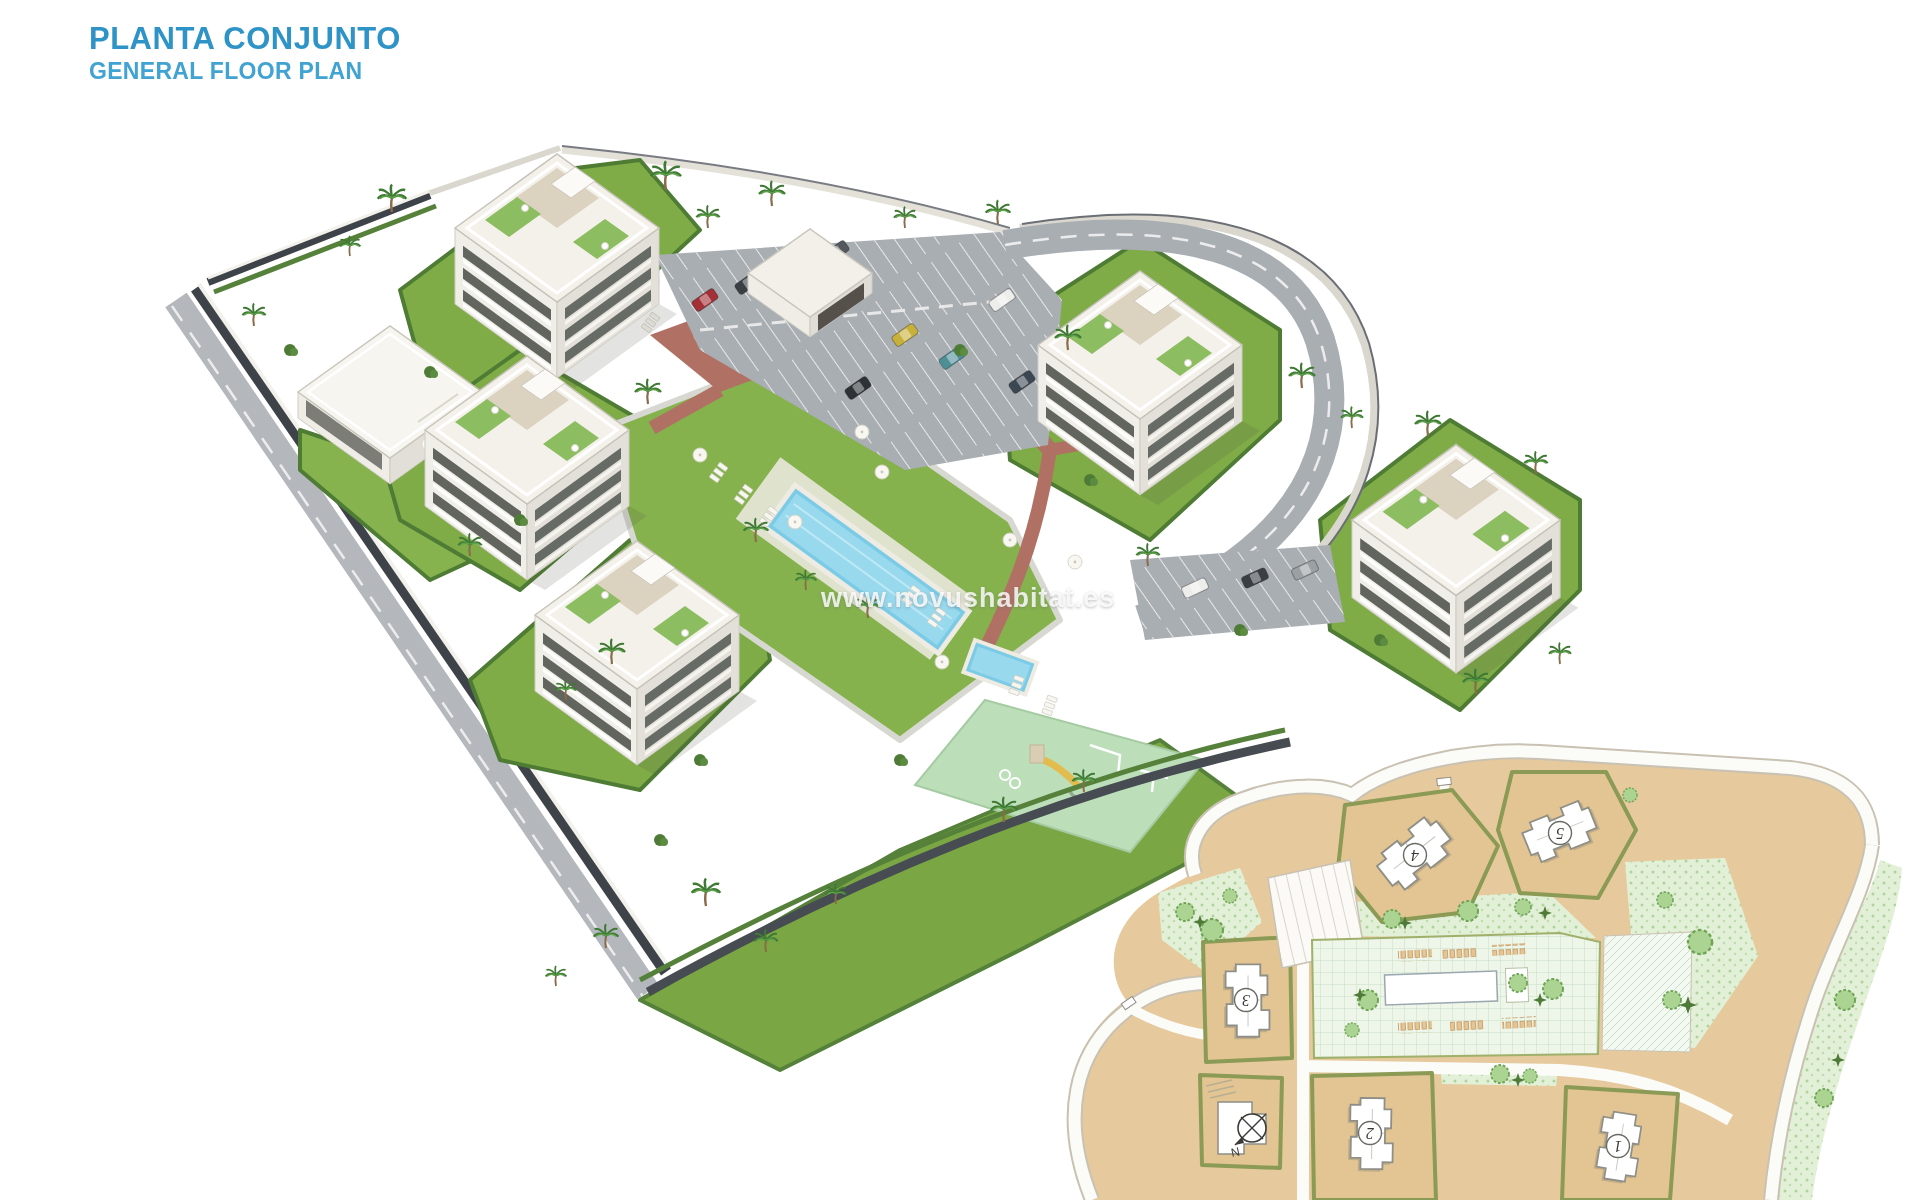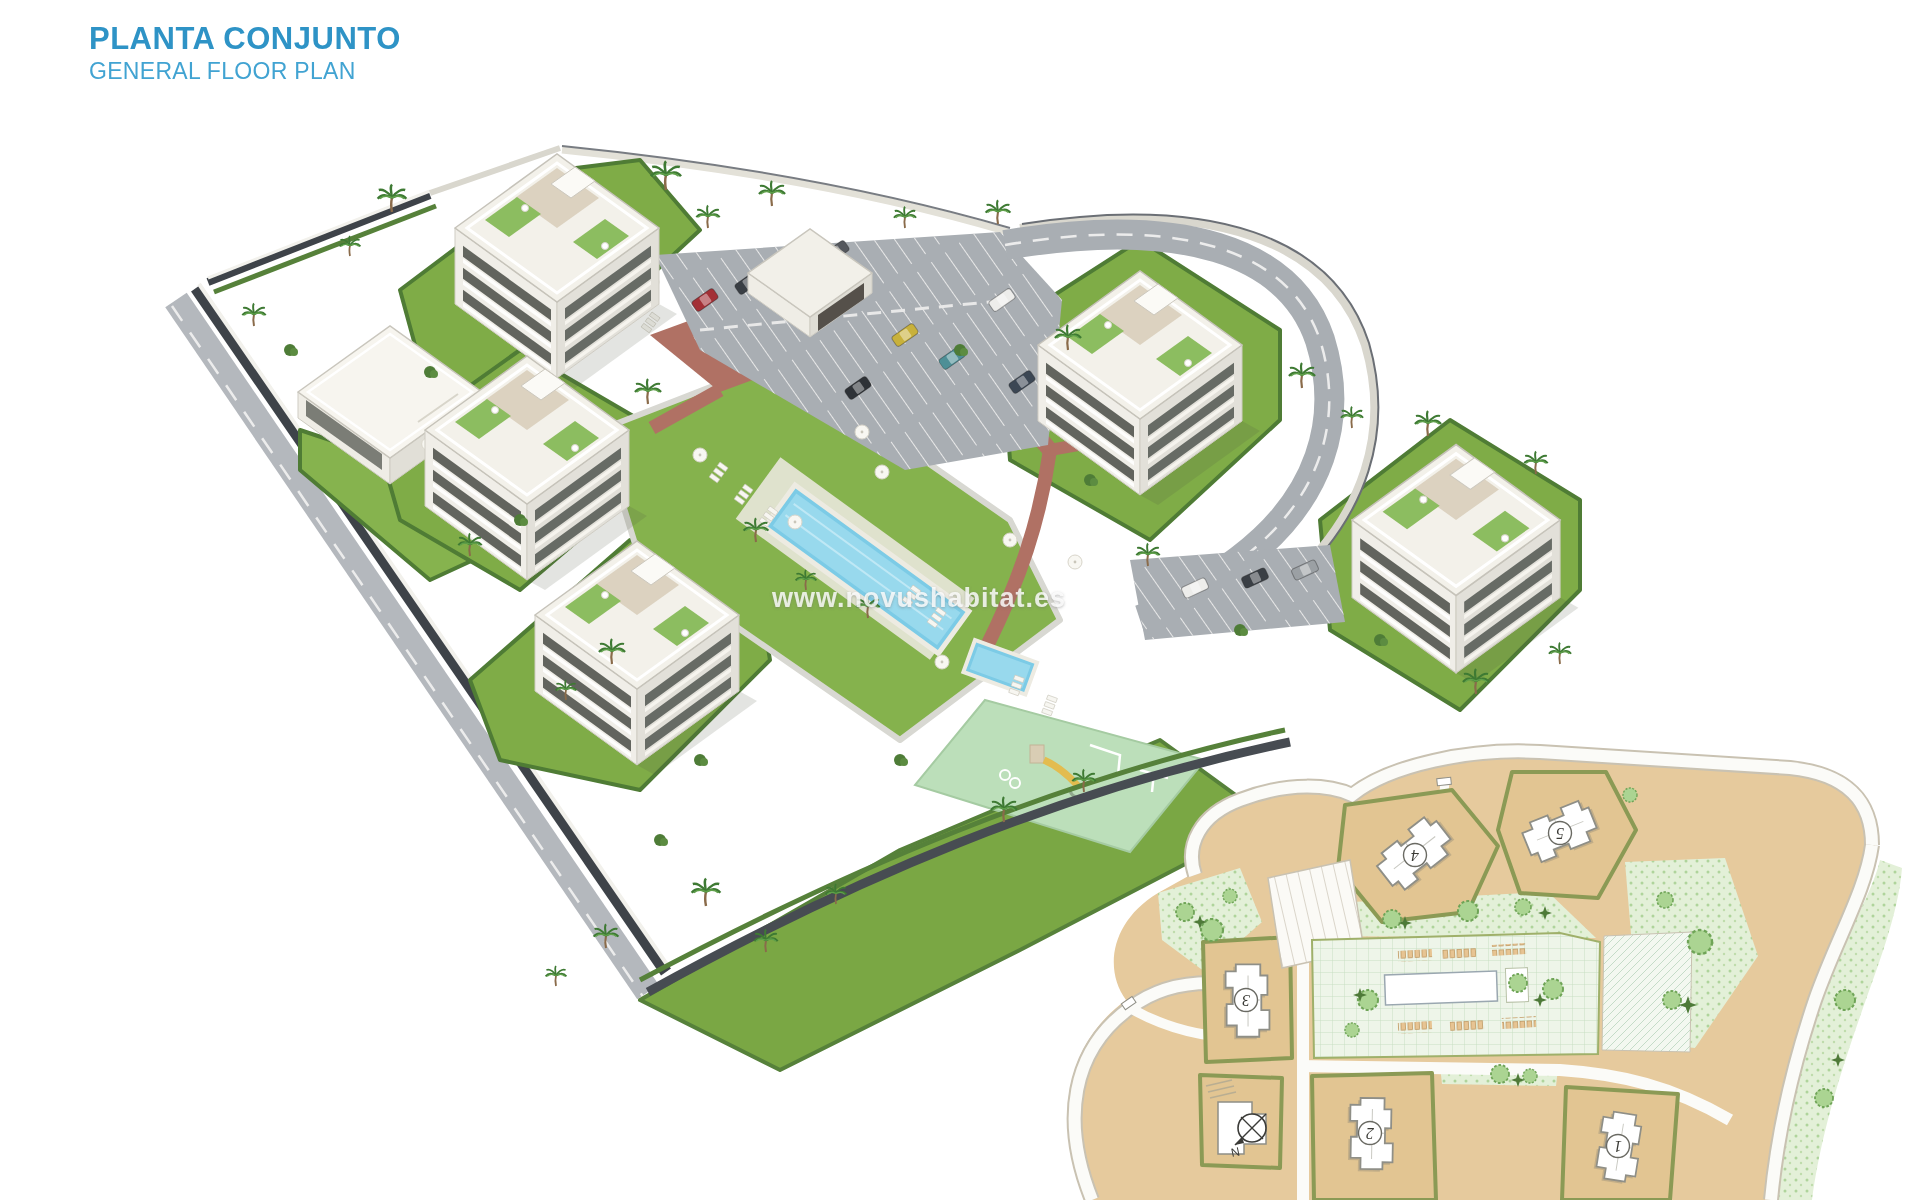--- a/index.html
+++ b/index.html
@@ -1,22 +1,22 @@
 <!DOCTYPE html>
 <html><head>
 <meta charset="utf-8">
 <style>
   html,body{margin:0;padding:0;background:#ffffff;}
   .page{position:relative;width:1920px;height:1200px;background:#ffffff;overflow:hidden;
         font-family:"Liberation Sans",sans-serif;}
   .titleblock{position:absolute;left:89px;top:22px;z-index:5;}
   .titleblock h1{margin:0;font-size:31px;line-height:34px;font-weight:bold;color:#2E93C6;letter-spacing:.5px;}
-  .titleblock h2{margin:2px 0 0 0;font-size:23px;line-height:26px;font-weight:normal;color:#41A3D2;letter-spacing:.3px;}
+  .titleblock h2{margin:2px 0 0 0;font-size:23px;line-height:26px;font-weight:bold;color:#41A3D2;letter-spacing:.3px;}
   svg.scene{position:absolute;left:0;top:0;z-index:1;}
-  .watermark{position:absolute;left:772px;top:583px;width:392px;z-index:4;text-align:left;
+  .watermark{position:absolute;left:772px;top:583px;width:392px;z-index:4;text-align:center;
              font-size:27px;font-weight:bold;letter-spacing:1px;color:rgba(255,255,255,.82);
              text-shadow:0 1px 3px rgba(110,110,110,.45);font-family:"Liberation Sans",sans-serif;}
 </style>
 </head>
 <body>
 
 <div class="page">
 
   <div class="titleblock">
     <h1>PLANTA CONJUNTO</h1>

